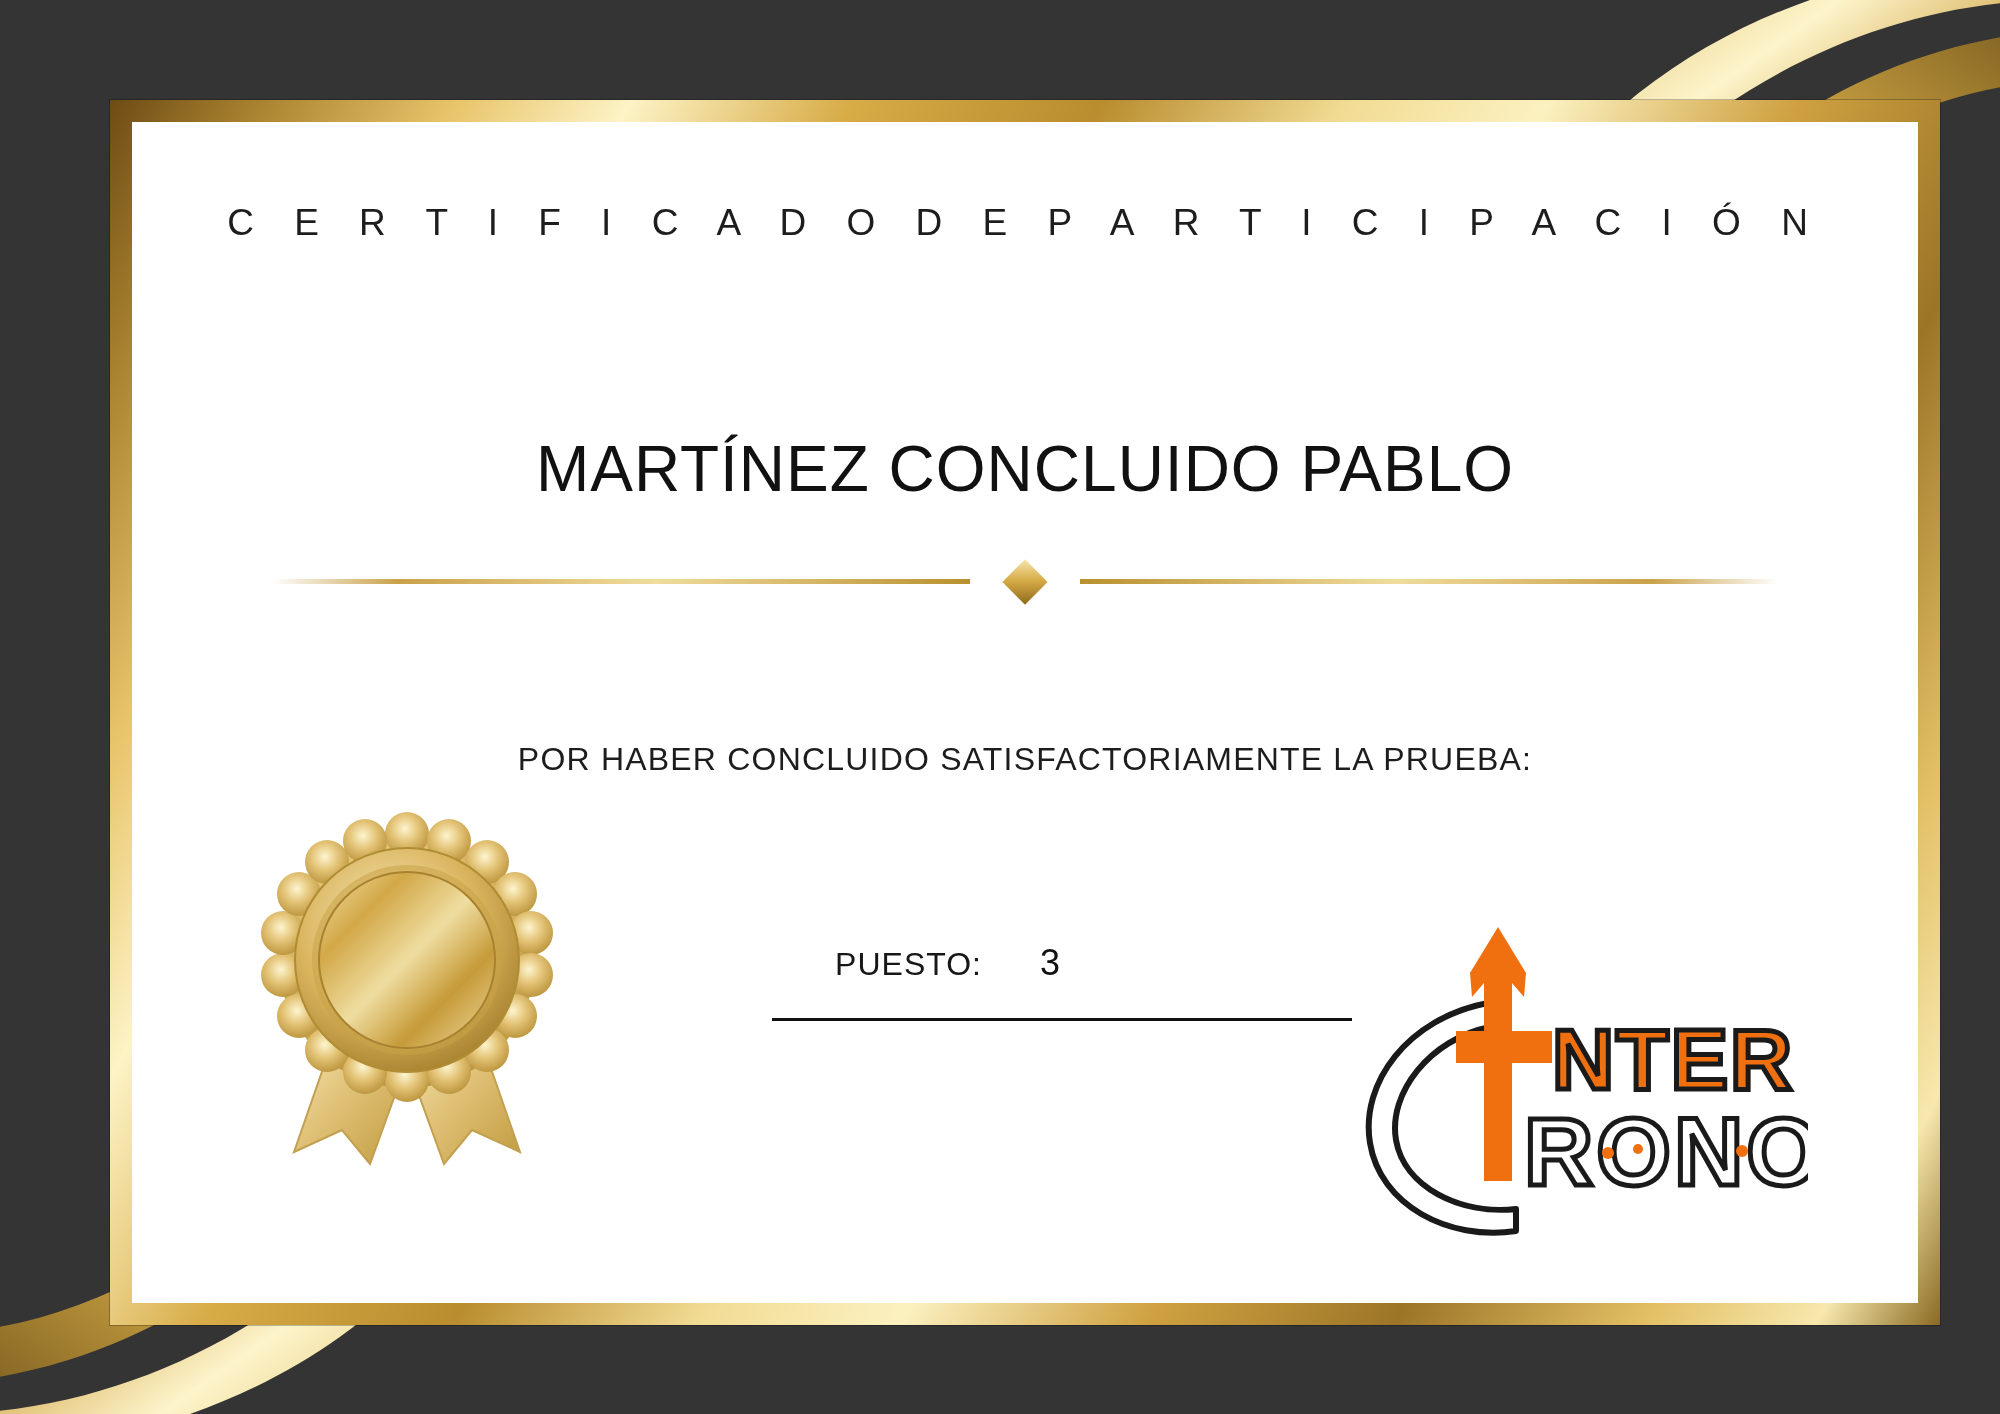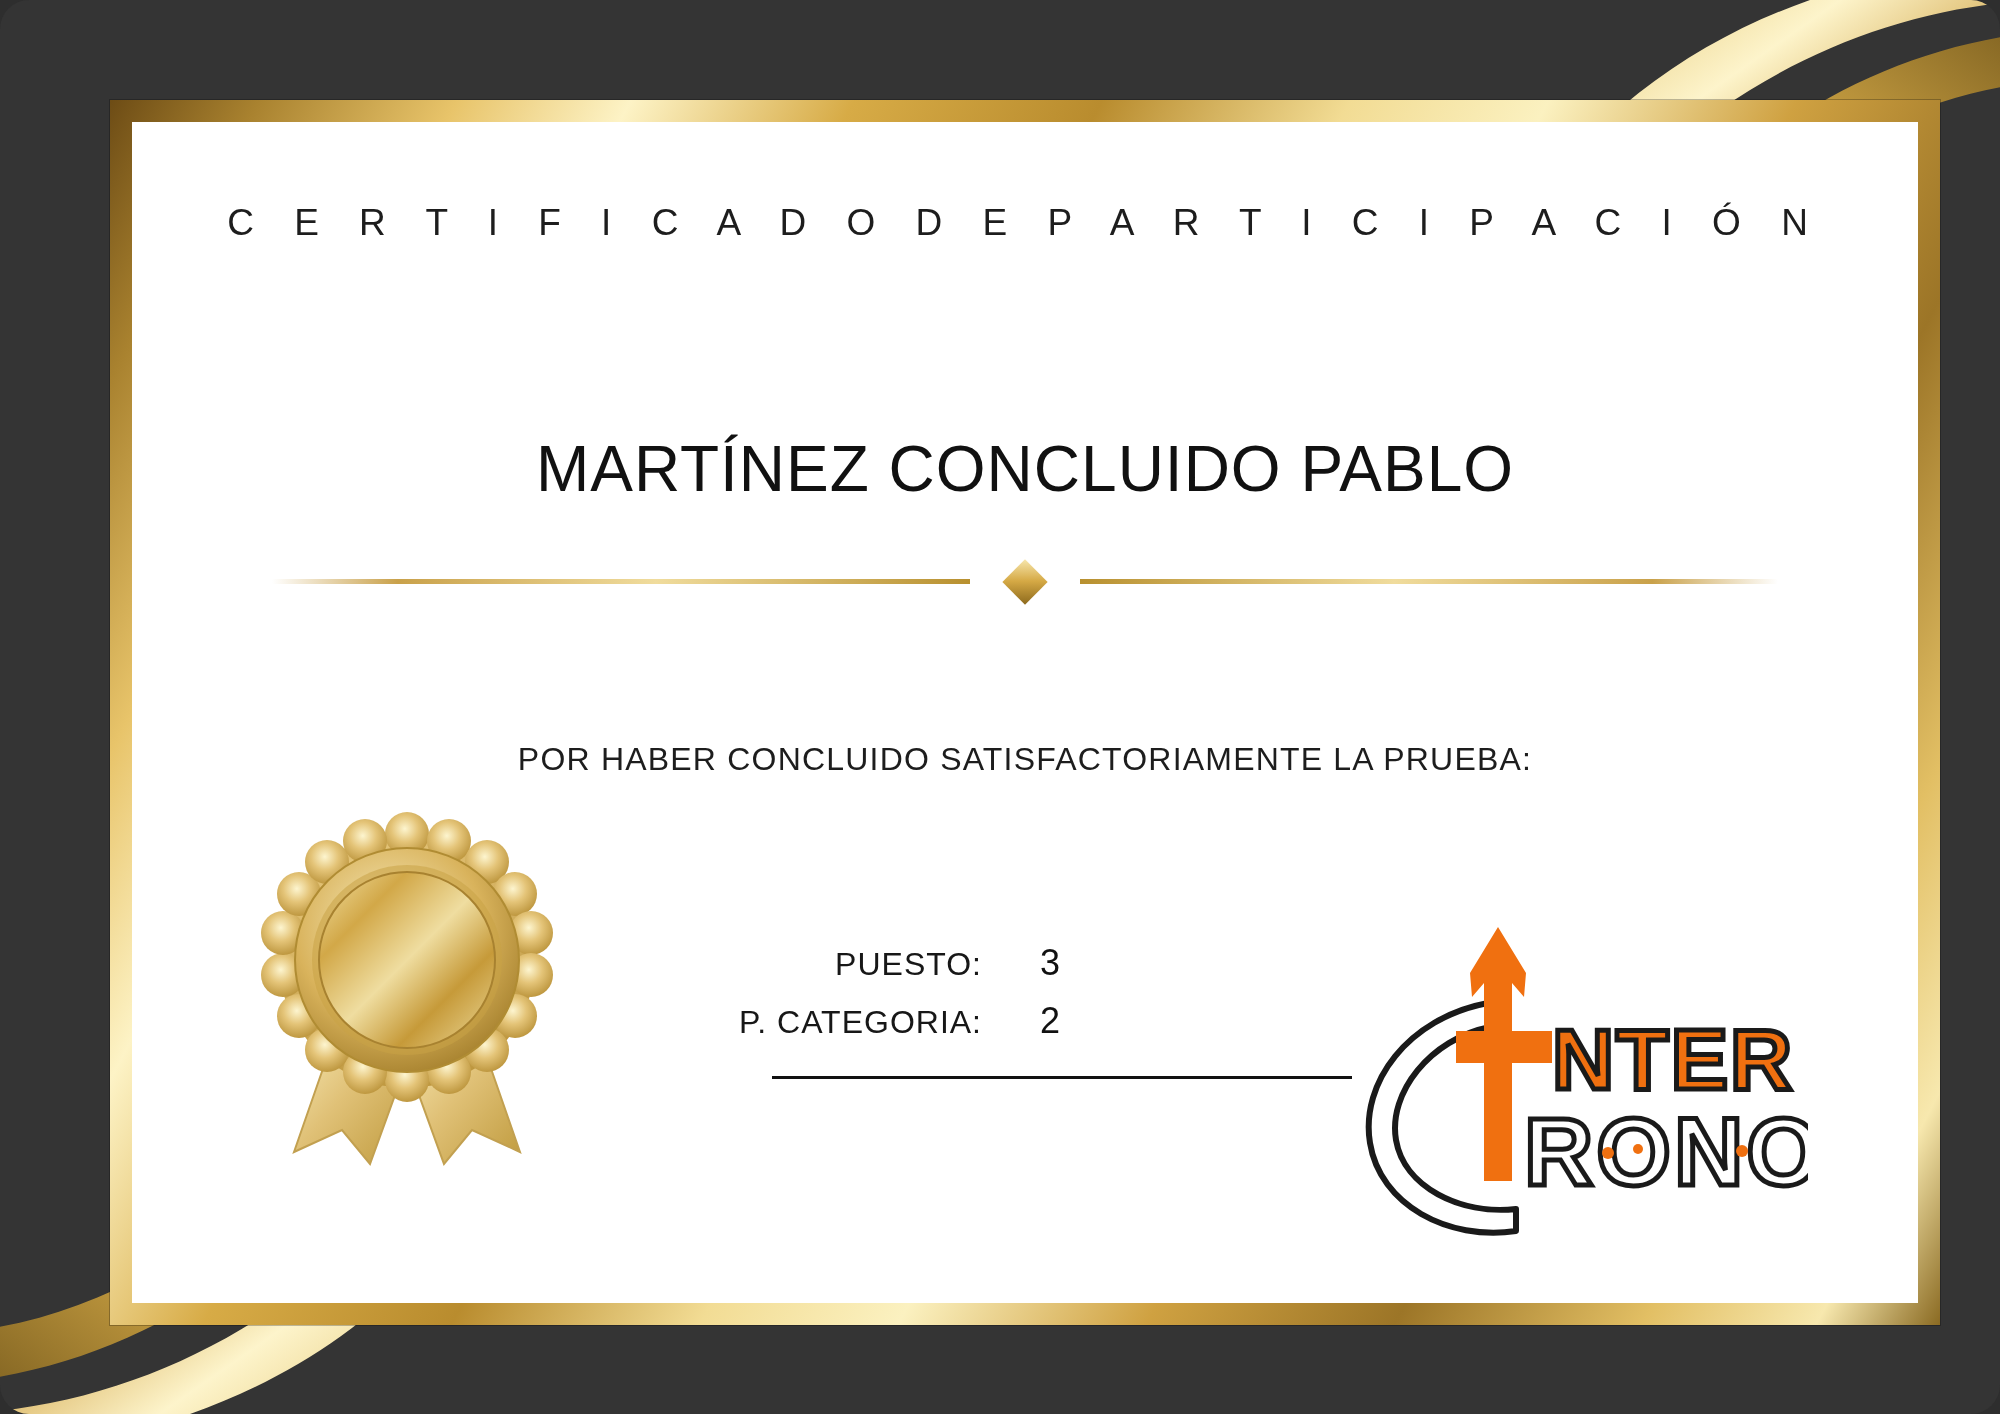--- a/index.html
+++ b/index.html
@@ -13,21 +13,20 @@
     font-family: "Liberation Sans", sans-serif;
     overflow: hidden;
   }
 
   .certificate {
     position: relative;
     width: 2000px;
     height: 1414px;
     background: #343434;
     overflow: hidden;
-    border-radius: 29px;
   }
 
   
   .swoosh {
     position: absolute;
     pointer-events: none;
   }
   .swoosh-tr { top: -40px; right: -60px; }
   .swoosh-bl { bottom: -40px; left: -60px; }
 
@@ -303,24 +302,20 @@
           <circle r="95" fill="#c8a245" opacity="0.55"></circle>
           <circle r="88" fill="url(#medalCenter)" stroke="#a88230" stroke-width="2"></circle>
         </g>
       </svg>
 
       <div class="results">
         <div class="result-row">
           <span class="result-label">PUESTO:</span>
           <span class="result-value">3</span>
         </div>
-        <div class="result-row">
-          <span class="result-label">P. CATEGORIA:</span>
-          <span class="result-value">2</span>
-        </div>
         <div class="signature-line"></div>
       </div>
 
       <svg class="logo" viewBox="0 0 470 330">
 
         <path d="M150,90 C70,105 22,170 32,230 C42,292 110,328 178,318 L178,296 C122,302 66,274 58,227 C50,180 92,126 152,114 Z" fill="#ffffff" stroke="#1a1a1a" stroke-width="6" stroke-linejoin="round"></path>
 
         <path d="M118,118 L146,118 L146,70 L134,84 L132,60 L160,14 L188,60 L186,84 L174,70 L174,118 L214,118 L214,150 L174,150 L174,268 L146,268 L146,150 L118,150 Z" fill="#f07010"></path>
 
         <g fill="#f07010" stroke="#1a1a1a" stroke-width="5" font-family="'Liberation Sans', sans-serif">

